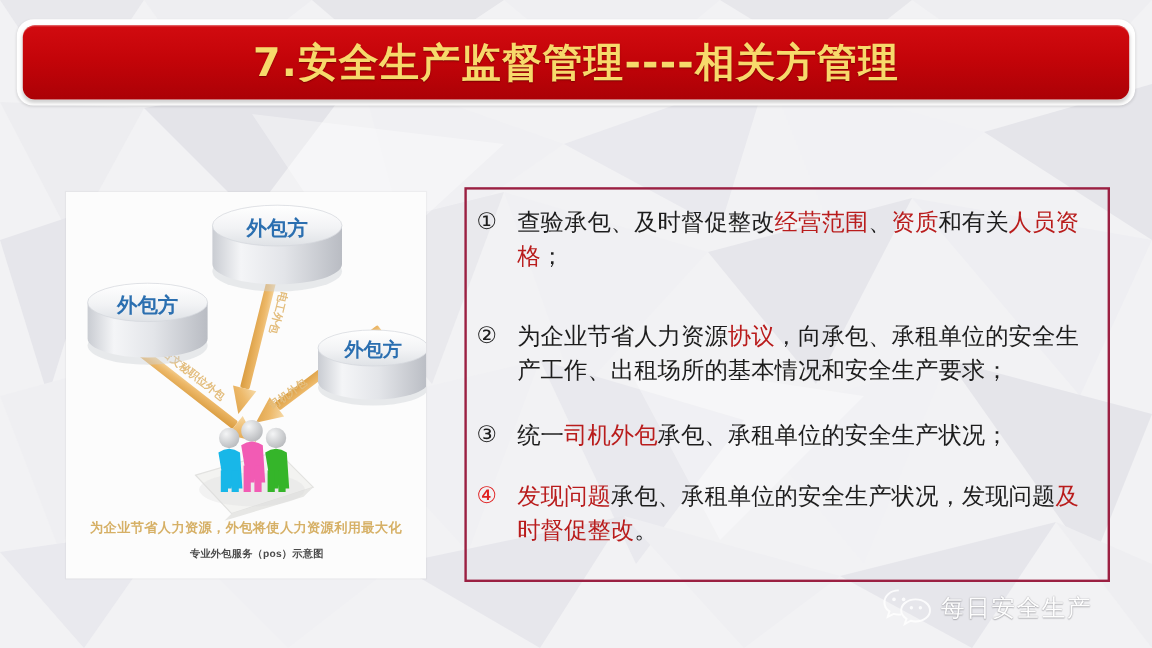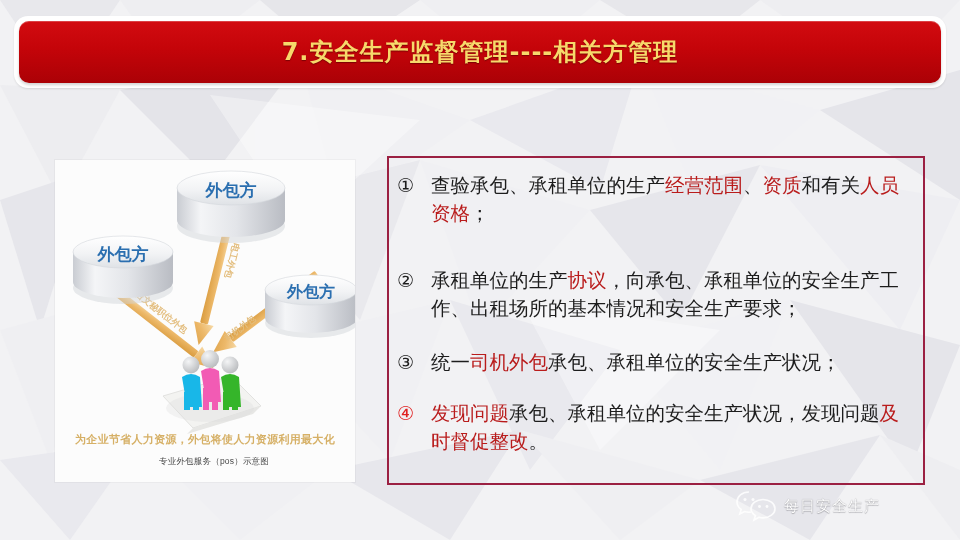--- a/index.html
+++ b/index.html
@@ -52,21 +52,21 @@
     background: linear-gradient(180deg, #d20b10 0%, #c40409 45%, #ab0106 100%);
     box-shadow: inset 0 1px 0 rgba(255,255,255,0.22),
                 0 2px 3px rgba(0,0,0,0.18);
     display: flex;
     align-items: center;
     justify-content: center;
     overflow: hidden;
   }
   .title-text {
     font-family: "DejaVu Sans", "Liberation Sans", sans-serif;
-    font-size: 24px;
+    font-size: 33px;
     font-weight: bold;
     letter-spacing: 1px;
     color: #f7d96b;
     text-shadow: 0 1px 1px rgba(90,0,0,0.65);
     white-space: nowrap;
   }
 
   
   .illus {
     position: absolute;
@@ -92,21 +92,21 @@
     letter-spacing: 0.3px;
     white-space: nowrap;
   }
   .illus-caption2 {
     position: absolute;
     left: 18px;
     right: 0;
     top: 296px;
     text-align: center;
     font-size: 8.5px;
-    font-weight: normal;
+    font-weight: bold;
     color: #4a4a4a;
     letter-spacing: 0.2px;
     white-space: nowrap;
   }
 
   
   .textbox {
     position: absolute;
     left: 387px;
     top: 156px;
@@ -148,21 +148,21 @@
     width: 210px;
     height: 48px;
     z-index: 6;
     display: flex;
     align-items: center;
     gap: 7px;
     opacity: 0.95;
   }
   .wm-text {
     font-family: Liberation Serif, serif;
-    font-size: 15px;
+    font-size: 20px;
     color: #ffffff;
     text-shadow: 0 0 1px rgba(120,120,125,0.85),
                  0 1px 1px rgba(140,140,145,0.55);
     white-space: nowrap;
     letter-spacing: 1px;
   }
 </style>
 </head>
 <body>
 
@@ -314,28 +314,28 @@
     </svg>
 
     <div class="illus-caption1">为企业节省人力资源，外包将使人力资源利用最大化</div>
     <div class="illus-caption2">专业外包服务（pos）示意图</div>
   </div>
 
   <div class="textbox">
 
     <div class="item">
       <span class="num">①</span>
-      <span class="body"><span>查验承包、承租单位的生产</span><span class="em">经营范围</span><span>、</span><span class="em">资质</span><span>和有关</span><span class="em">人员资格</span><span>；</span></span>
+      <span class="body"><span>查验承包、及时督促整改</span><span class="em">经营范围</span><span>、</span><span class="em">资质</span><span>和有关</span><span class="em">人员资格</span><span>；</span></span>
     </div>
 
     <div class="gap-a"></div>
 
     <div class="item">
       <span class="num">②</span>
-      <span class="body"><span>承租单位的生产</span><span class="em">协议</span><span>，向承包、承租单位的安全生产工作、出租场所的基本情况和安全生产要求；</span></span>
+      <span class="body"><span>为企业节省人力资源</span><span class="em">协议</span><span>，向承包、承租单位的安全生产工作、出租场所的基本情况和安全生产要求；</span></span>
     </div>
 
     <div class="gap-b"></div>
 
     <div class="item">
       <span class="num">③</span>
       <span class="body"><span>统一</span><span class="em">司机外包</span><span>承包、承租单位的安全生产状况；</span></span>
     </div>
 
     <div class="gap-c"></div>

